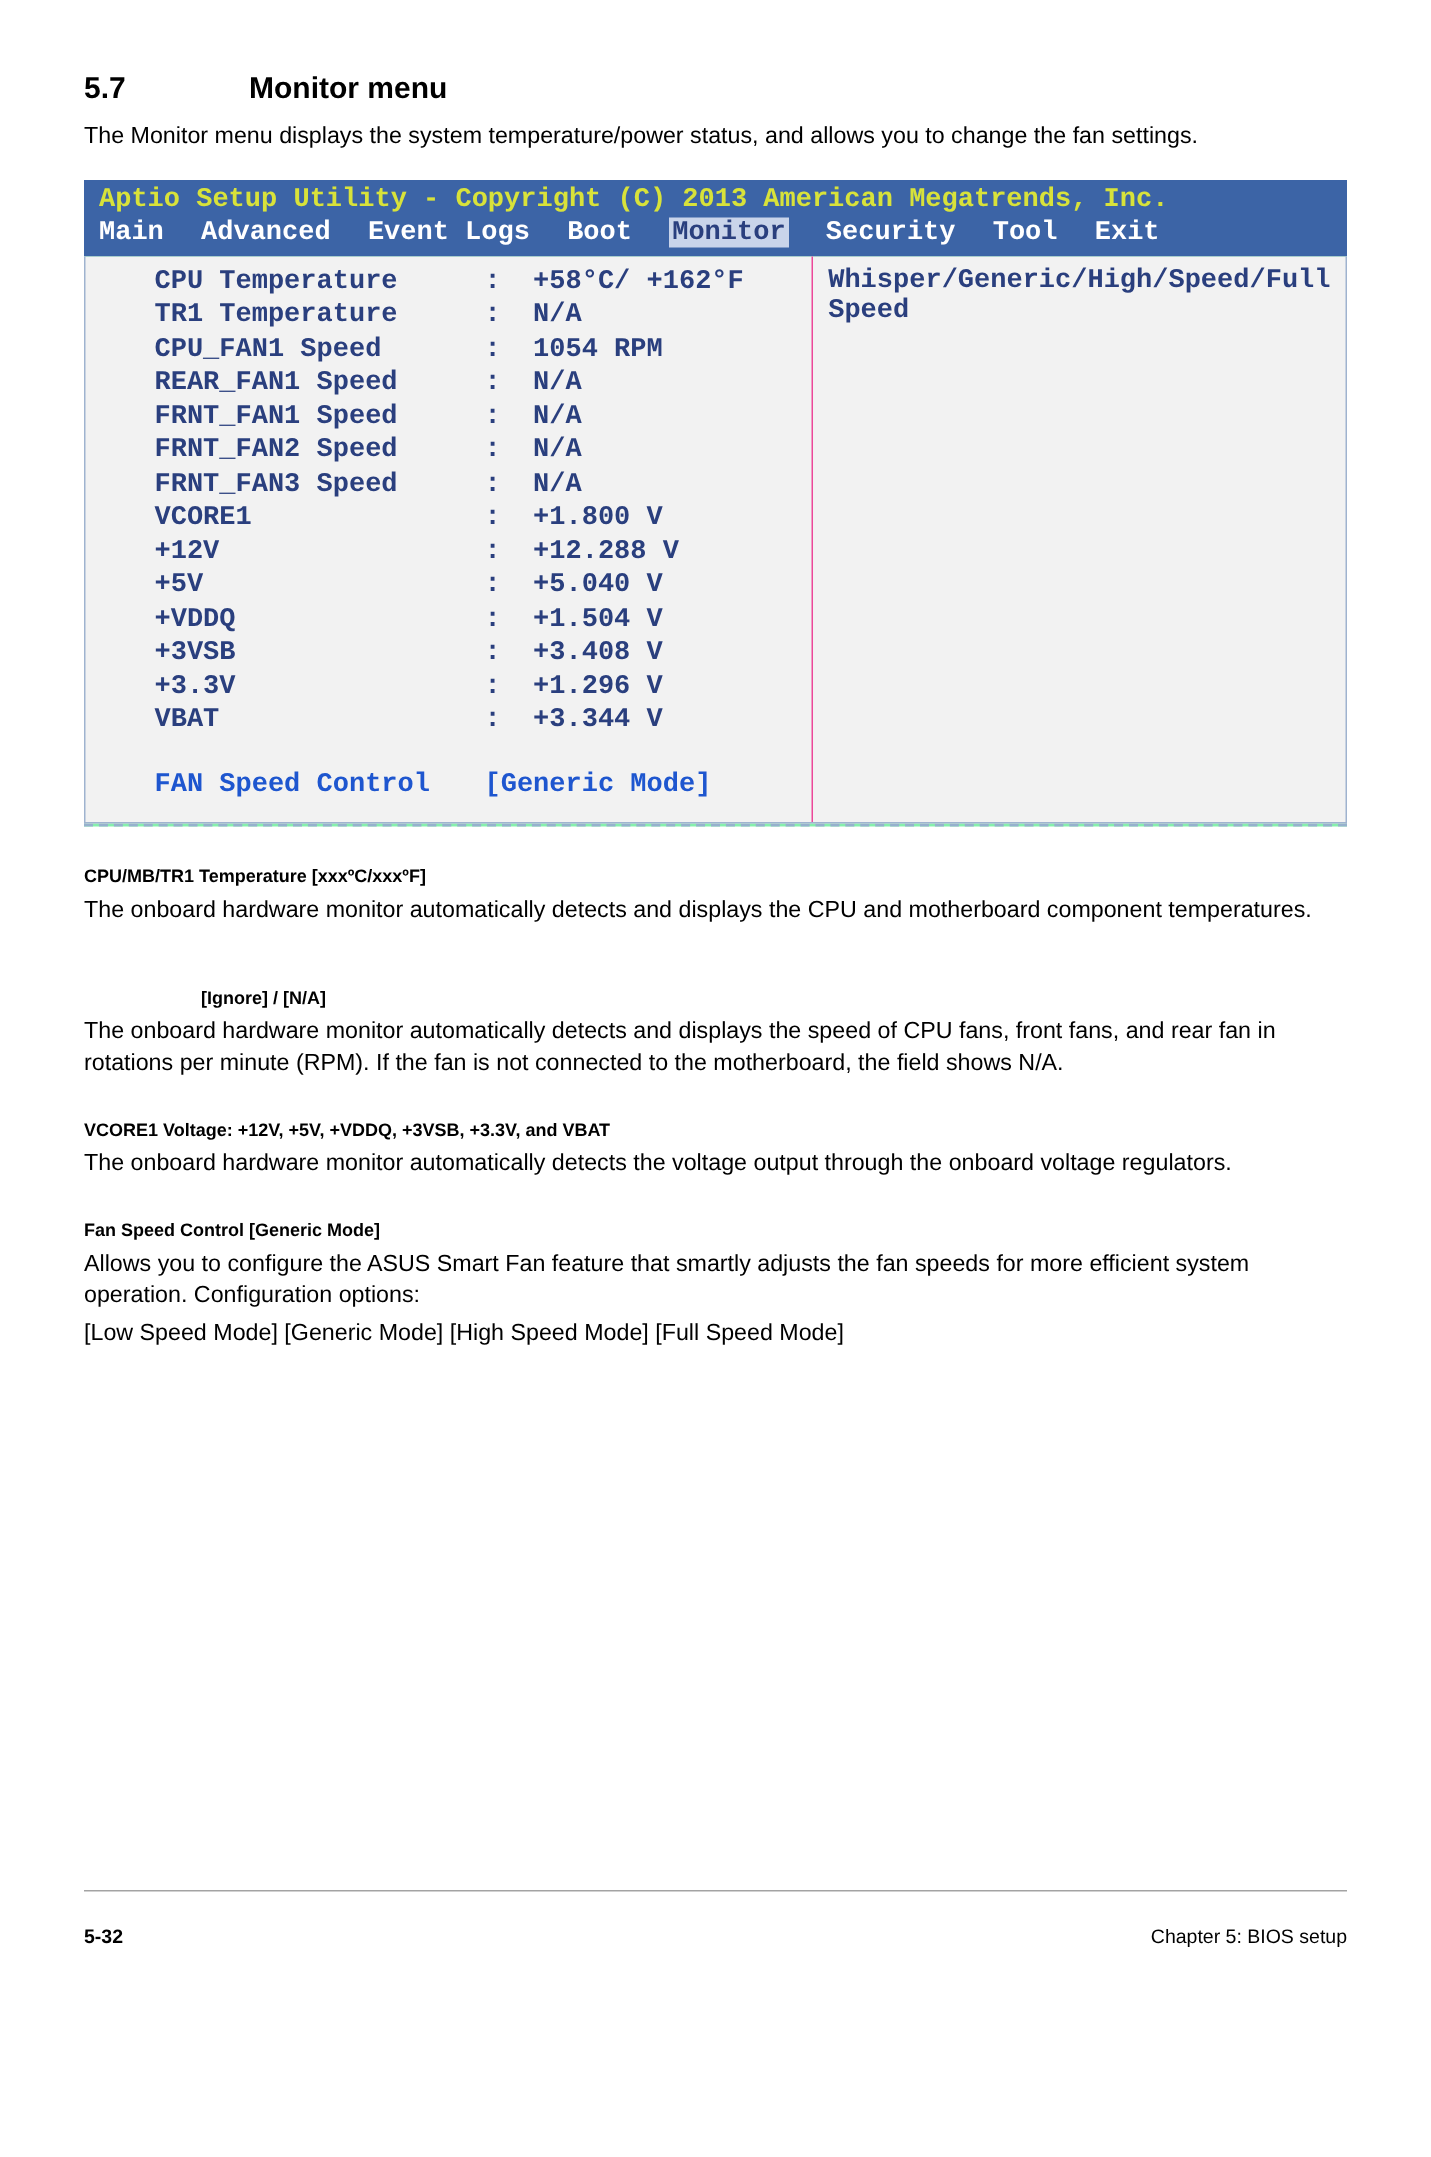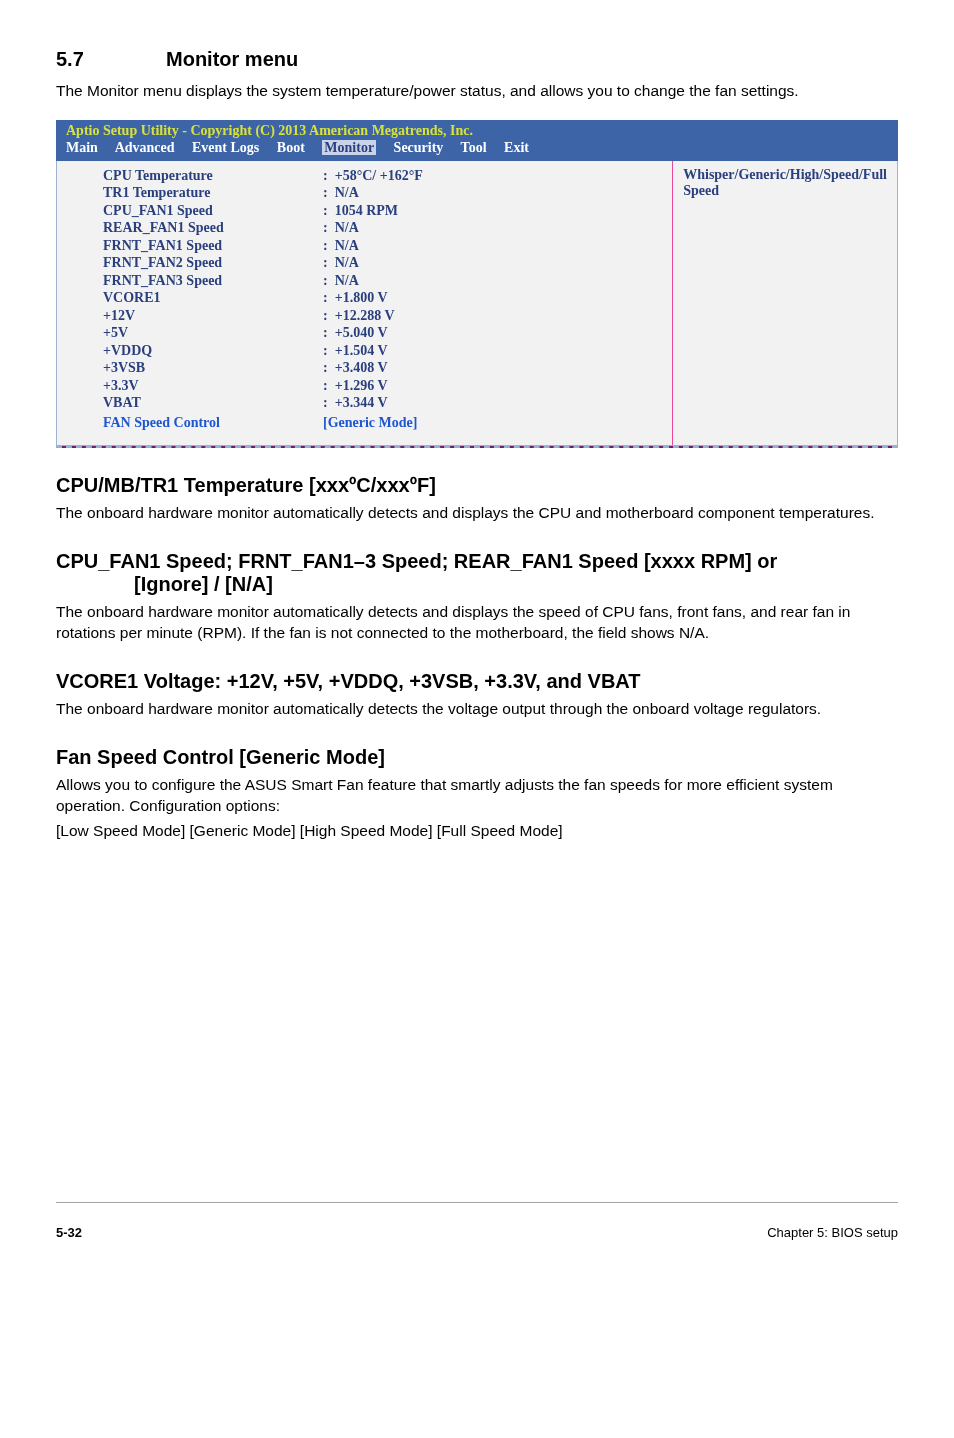--- a/index.html
+++ b/index.html
@@ -17,23 +17,23 @@
   }
   h1 .num { display: inline-block; width: 110px; }
   .intro {
     font-size: 15.5px;
     line-height: 1.35;
     margin-bottom: 18px;
   }
 
   
   .bios {
-    font-family: Liberation Serif, serif;
-    font-size: 14px;
-    background: #701a75;
+    font-family: Liberation Mono, monospace;
+    font-size: 18px;
+    background: #86efac;
     border-bottom: 2px dashed #96b1cd;
   }
   .bios-header {
     background: #3c64a6;
     color: #fff;
     padding: 2px 10px 4px 10px;
     line-height: 1.25;
   }
   .bios-title { color: #d8e23a; font-weight: bold; }
   .menu-row { font-weight: bold; }
@@ -59,25 +59,25 @@
   .bios-right {
     flex: 0 0 220px;
     border-left: 1px solid #ec4899;
     padding: 6px 10px 14px 10px;
     color: #2a3f7e;
     font-weight: bold;
   }
   .kv { display: flex; line-height: 1.25; }
   .kv .k { flex: 0 0 220px; white-space: pre; }
   .kv .v { white-space: pre; }
-  .fan-speed { color: #1e56cf; margin-top: 2px; }
+  .fan-speed { color: #1e56cf; margin-top: 20px; }
 
   
   h2 {
-    font-size: 20px;
+    font-size: 12px;
     font-weight: bold;
     margin-top: 26px;
     margin-bottom: 6px;
   }
   h2.sub {
     padding-left: 0;
   }
   .h2-indent { padding-left: 78px; display: block; }
   p.body {
     font-size: 15.5px;
@@ -185,21 +185,21 @@
       </div>
     </div>
     <div class="bios-right">Whisper/Generic/High/Speed/Full Speed</div>
   </div>
 </div>
 
 <h2>CPU/MB/TR1 Temperature [xxxºC/xxxºF]</h2>
 <p class="body">The onboard hardware monitor automatically detects and displays the CPU and motherboard component temperatures.</p>
 
 <h2 class="sub">
-  <span>CPU_FAN1 Speed; FRNT_FAN1–3 Speed; REAR_FAN1 Speed [xxxx RPM] or</span><br>
+  <br>
   <span class="h2-indent">[Ignore] / [N/A]</span>
 </h2>
 <p class="body">The onboard hardware monitor automatically detects and displays the speed of CPU fans, front fans, and rear fan in rotations per minute (RPM). If the fan is not connected to the motherboard, the field shows N/A.</p>
 
 <h2>VCORE1 Voltage: +12V, +5V, +VDDQ, +3VSB, +3.3V, and VBAT</h2>
 <p class="body">The onboard hardware monitor automatically detects the voltage output through the onboard voltage regulators.</p>
 
 <h2>Fan Speed Control [Generic Mode]</h2>
 <p class="body">Allows you to configure the ASUS Smart Fan feature that smartly adjusts the fan speeds for more efficient system operation. Configuration options:</p>
 <p class="body">[Low Speed Mode] [Generic Mode] [High Speed Mode] [Full Speed Mode]</p>

